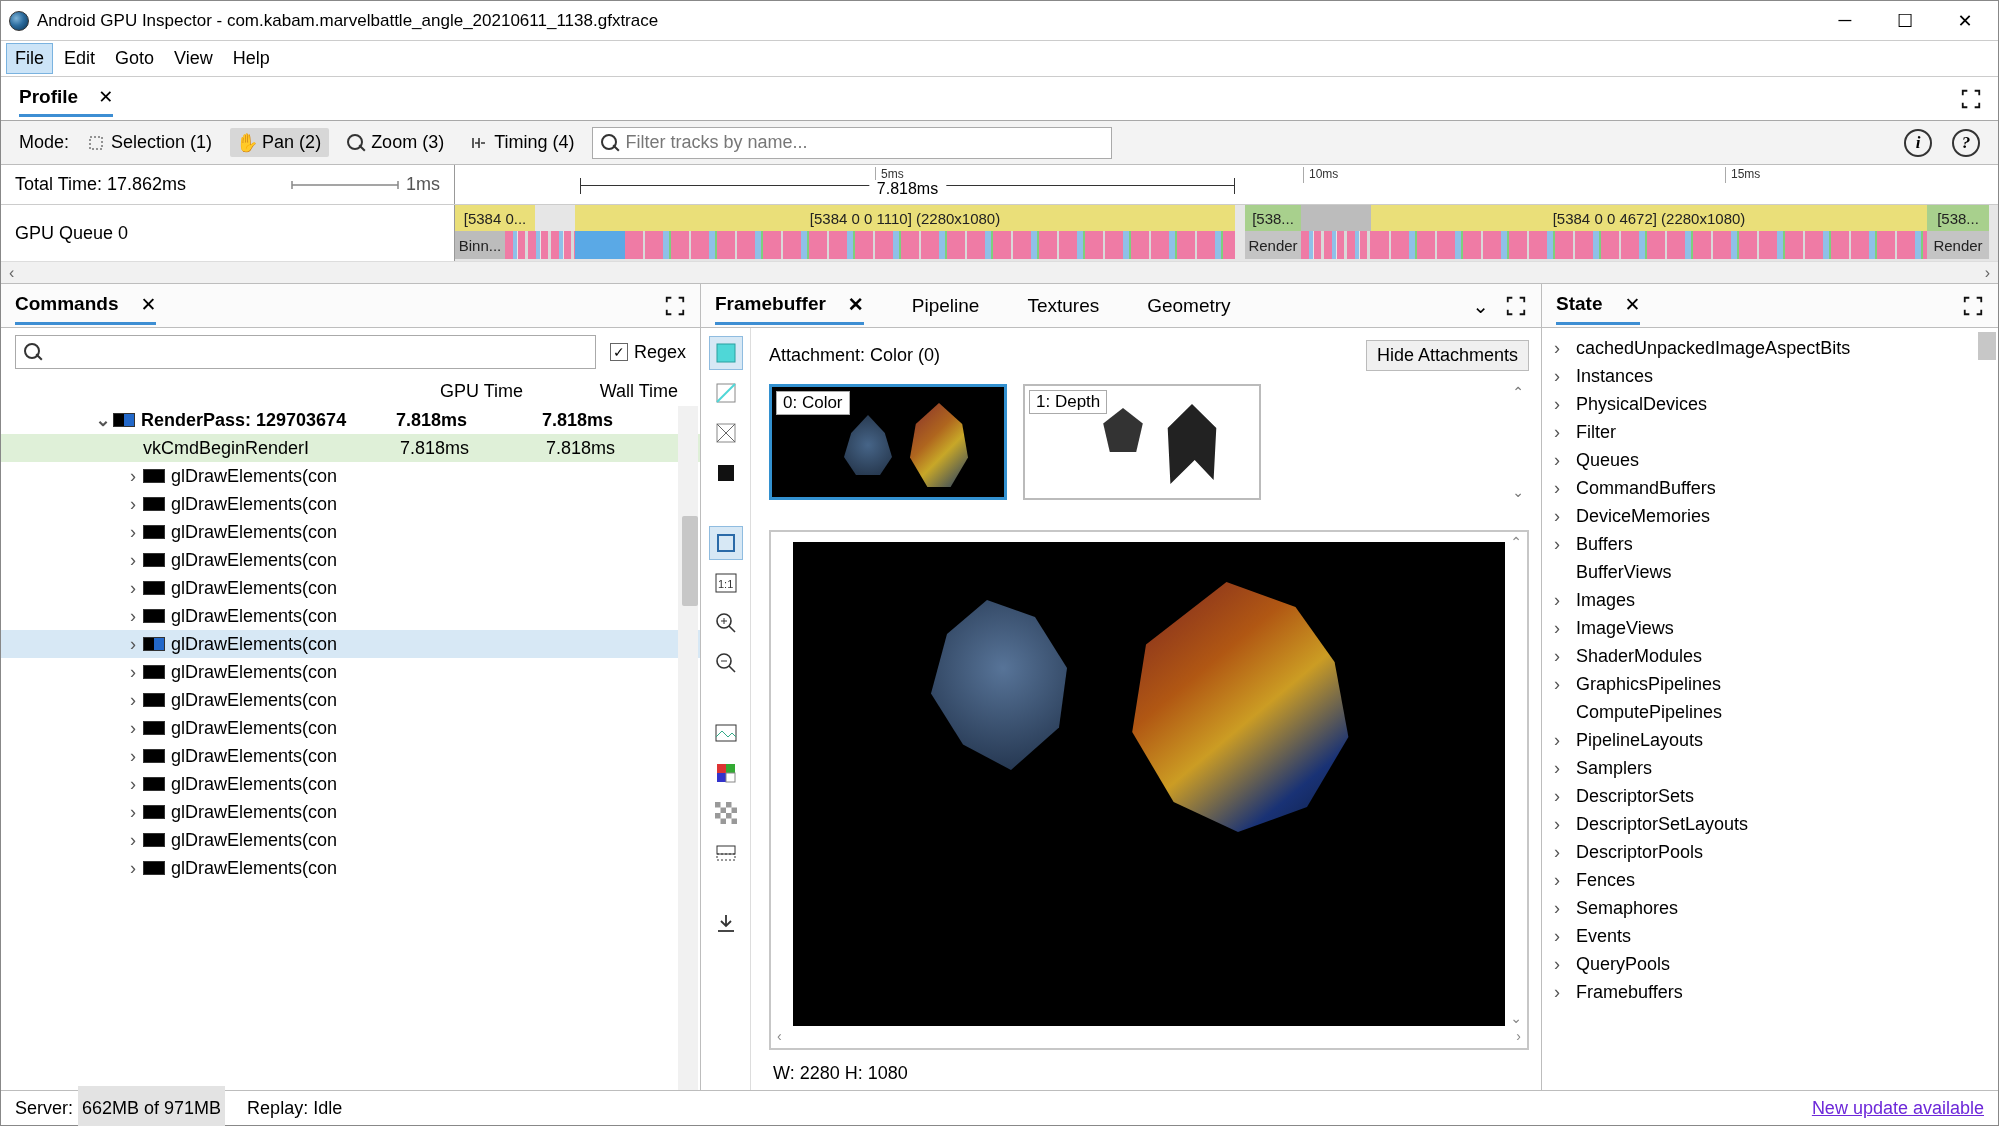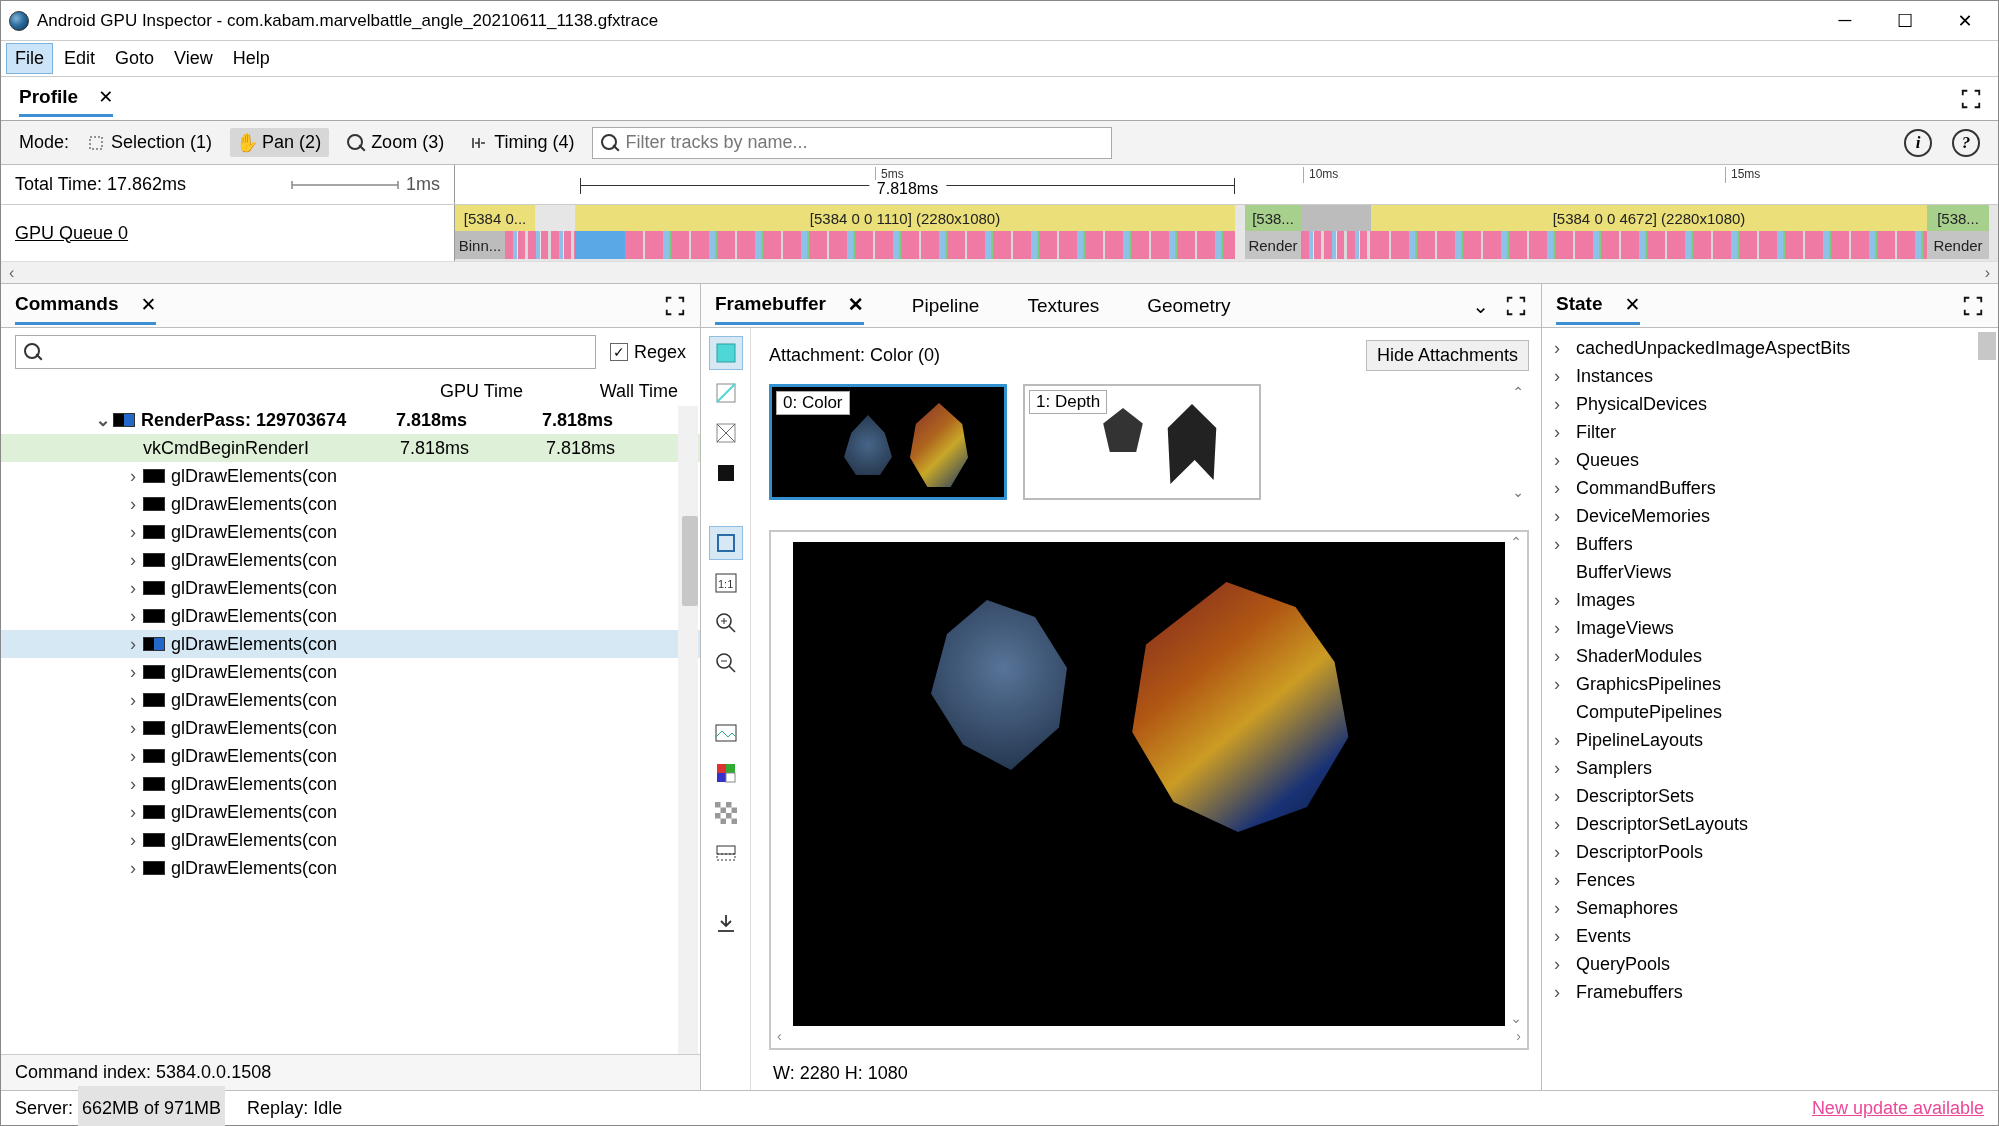--- a/index.html
+++ b/index.html
@@ -43,21 +43,21 @@
 .timeline-left { width: 454px; display: flex; align-items: center; justify-content: space-between; padding: 0 14px; font-size: 18px; border-right: 1px solid #999; }
 .timeline-ruler { flex: 1; position: relative; }
 .tick-label { position: absolute; top: 2px; font-size: 12px; color: #333; }
 .tick-line { position: absolute; top: 2px; width: 1px; height: 16px; background: #aaa; }
 .ruler-bracket { position: absolute; top: 20px; left: 125px; width: 655px; height: 16px; border-top: 1.5px solid #333; }
 .ruler-bracket::before, .ruler-bracket::after { content: ""; position: absolute; top: -8px; width: 1px; height: 16px; background: #333; }
 .ruler-bracket::before { left: 0; } .ruler-bracket::after { right: 0; }
 .ruler-bracket .lab { position: absolute; left: 50%; top: -6px; transform: translateX(-50%); background: #fff; padding: 0 8px; font-size: 16px; }
 
 .timeline-row2 { height: 56px; display: flex; }
-.timeline-row2-left { width: 454px; display: flex; align-items: center; padding: 0 14px; font-size: 18px; border-right: 1px solid #999; text-decoration: underline; }
+.timeline-row2-left { width: 454px; display: flex; align-items: center; padding: 0 14px; font-size: 18px; border-right: 1px solid #999; }
 .track { flex: 1; position: relative; background: #e6e6e6; overflow: hidden; }
 .block { position: absolute; top: 0; height: 26px; display: flex; align-items: center; justify-content: center; font-size: 15px; color: #222; overflow: hidden; white-space: nowrap; }
 .block.sub { top: 26px; height: 28px; }
 .yellow { background: #eadf79; }
 .grey { background: #bcbcbc; }
 .green { background: #a8d08d; }
 .sub-noise { background: repeating-linear-gradient(90deg, #ef7ba5 0 8px, #8fc0e8 8px 12px, #e6e6e6 12px 13px, #ef7ba5 13px 20px, #d9d9d9 20px 23px); }
 .sub-wide { background: repeating-linear-gradient(90deg, #ef7ba5 0 18px, #d9d9d9 18px 20px, #ef7ba5 20px 38px, #8fc0e8 38px 44px, #7dd07d 44px 46px); }
 .render-lab { background: #c4c4c4; }
 
@@ -131,21 +131,21 @@
 
 .state-list { flex: 1; overflow: hidden; position: relative; font-size: 18px; padding: 6px 0; }
 .state-row { display: flex; align-items: center; height: 28px; padding-left: 12px; gap: 6px; }
 .state-row .chev { width: 16px; color: #555; }
 .state-scroll { position: absolute; right: 2px; top: 4px; width: 18px; height: 28px; background: #c7c7c7; }
 
 
 .status { height: 34px; display: flex; align-items: center; justify-content: space-between; padding: 0 14px; font-size: 18px; }
 .status-left { display: flex; gap: 22px; }
 .status-left .mem { background: #e3e3e3; padding: 12px 4px; }
-.status a { color: #ec4899; text-decoration: underline; margin-left: 24px; }
+.status a { color: #6d28d9; text-decoration: underline; margin-left: 24px; }
 
 
 .mag::before { content: ""; display: block; width: 12px; height: 12px; border: 2px solid #333; border-radius: 50%; }
 .mag::after { content: ""; display: block; width: 8px; height: 2px; background: #333; transform: rotate(45deg); margin: -3px 0 0 11px; }
 .mag { position: relative; width: 18px; height: 18px; }
 svg { display: block; }
 </style>
 </head>
 <body>
 
@@ -418,21 +418,20 @@
               <span class="chev">›</span>
               <span class="swatch"></span>
               <span class="label">glDrawElements(con</span>
               <span class="t"></span>
               <span class="t2"></span>
             </div>
 
         <div class="cmd-scroll"></div>
             <div class="cmd-thumb"></div>
           </div>
-        <div class="cmd-foot">Command index: 5384.0.0.1508</div>
       </div>
     </div>
 
     <div class="pane" style="flex:1">
       <div class="pane-header">
         <div class="fb-tabs">
           <div class="t active">
             <span style="display:flex;gap:22px;align-items:center;">
               <span>Framebuffer</span>
               <span class="xx">✕</span>

